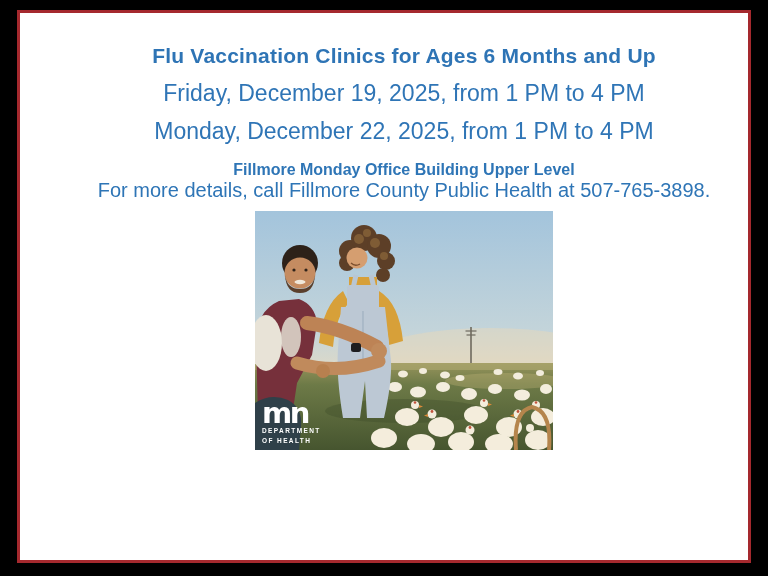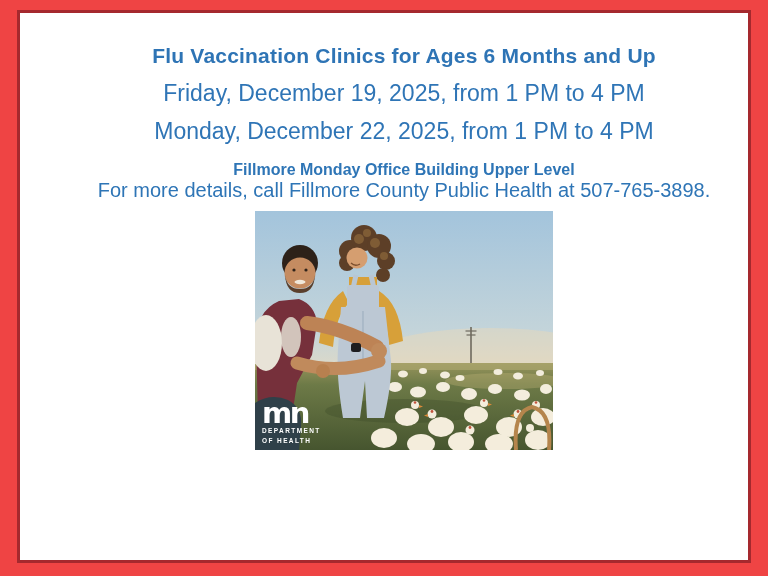--- a/index.html
+++ b/index.html
@@ -1,17 +1,17 @@
 <!DOCTYPE html>
 <html><head>
 <meta charset="utf-8">
 <style>
   html,body { margin:0; padding:0; background:#ffffff; }
   body { width:768px; height:576px; overflow:hidden; font-family:"Liberation Sans", sans-serif; }
-  .page { position:relative; width:768px; height:576px; background:#ef4444; }
+  .page { position:relative; width:768px; height:576px; background:#000000; }
   .frame { position:absolute; left:17px; top:10px; width:734px; height:553px;
            border:3px solid #A5292E; box-sizing:border-box; background:#ffffff; }
   .content { position:absolute; left:20px; top:13px; width:728px; text-align:center; }
   .title { margin-top:16px; font-size:21px; font-weight:bold; color:#2E74B5; line-height:27px; letter-spacing:.2px; }
   .date-line { margin-top:9px; font-size:23px; font-weight:normal; color:#2F75B6; line-height:31px;text-align:center; }
   .date-line + .date-line { margin-top:7px; }
   .address-block { margin-top:13px; font-size:16px; font-weight:bold; color:#2E75B6; line-height:20px; }
   .cost-block { margin-top:13px; font-size:16.5px; font-weight:normal; color:#4A87C6; line-height:21px; }
   .contact-line { font-size:20px; font-weight:normal; color:#2E75B6; line-height:20px; }
   .photo { position:relative; width:298px; height:239px; margin:11px auto 0; overflow:hidden; background:#b6cfe0; }

